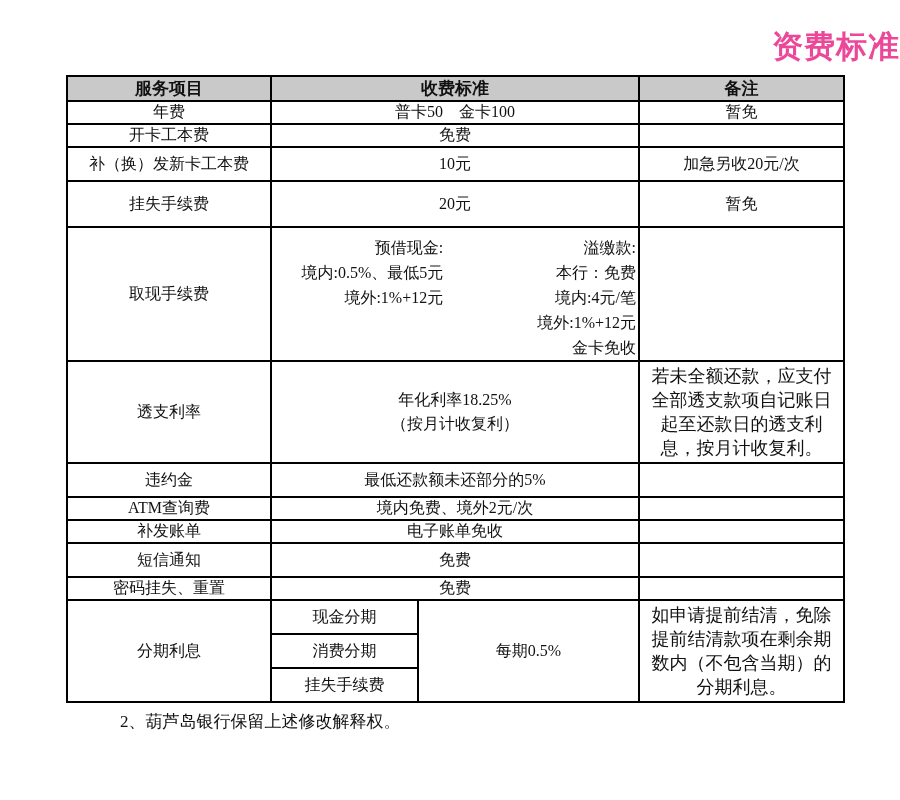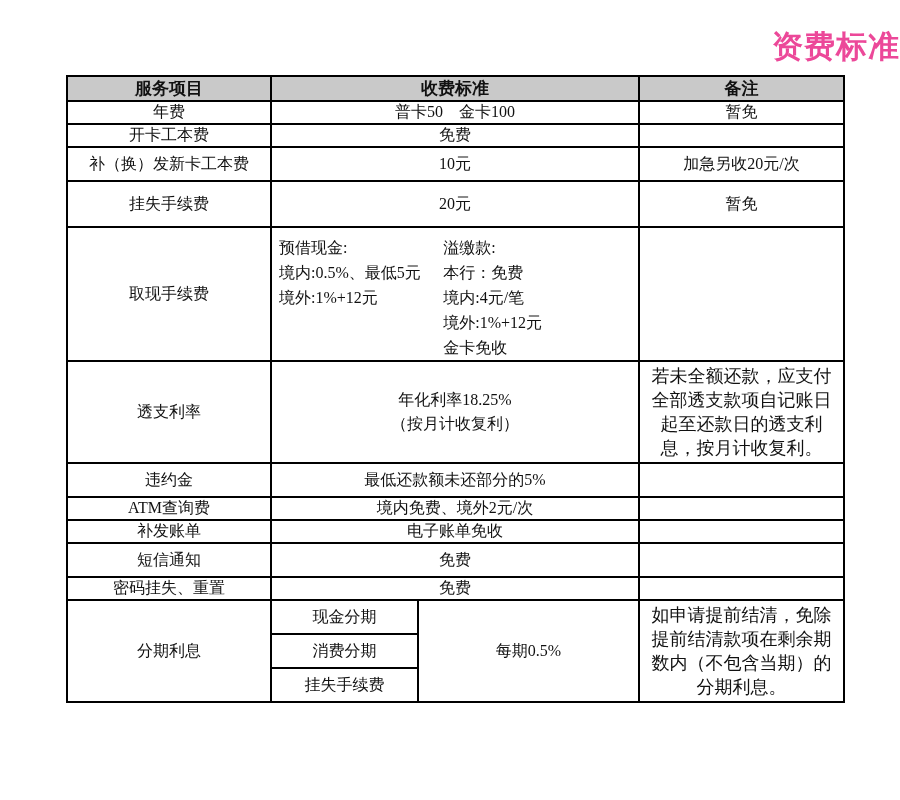--- a/index.html
+++ b/index.html
@@ -38,21 +38,21 @@
   tr.h-header{height:22px;}
   tr.h-sm1{height:22px;}
   tr.h-sm2{height:18px;}
   tr.h-sm3{height:34px;border-radius:8px;}
   tr.h-sm4{height:46px;}
   tr.h-cash{height:127px;}
   tr.h-overdraft{height:73px;}
   tr.h-sub{height:34px;}
   td.cash-cell{
     vertical-align:top;
-    text-align:left;
+    text-align:right;
     padding:7px 2px 0 7px;
   }
   .cash-flex{display:flex;}
   .cash-left{width:46%;line-height:25px;}
   .cash-right{width:54%;line-height:25px;}
   td.remark-small{
     font-size:18px;
     line-height:24px;
     padding:2px 6px;
     text-align:center;
@@ -179,13 +179,14 @@
   <tr class="h-sub">
     <td>消费分期</td>
   </tr>
   <tr class="h-sub">
     <td>挂失手续费</td>
   </tr>
 </tbody>
   </table>
 
 <div class="notes">
+  <div class="note-line2">2、葫芦岛银行保留上述修改解释权。</div>
 </div>
 
 </body></html>

